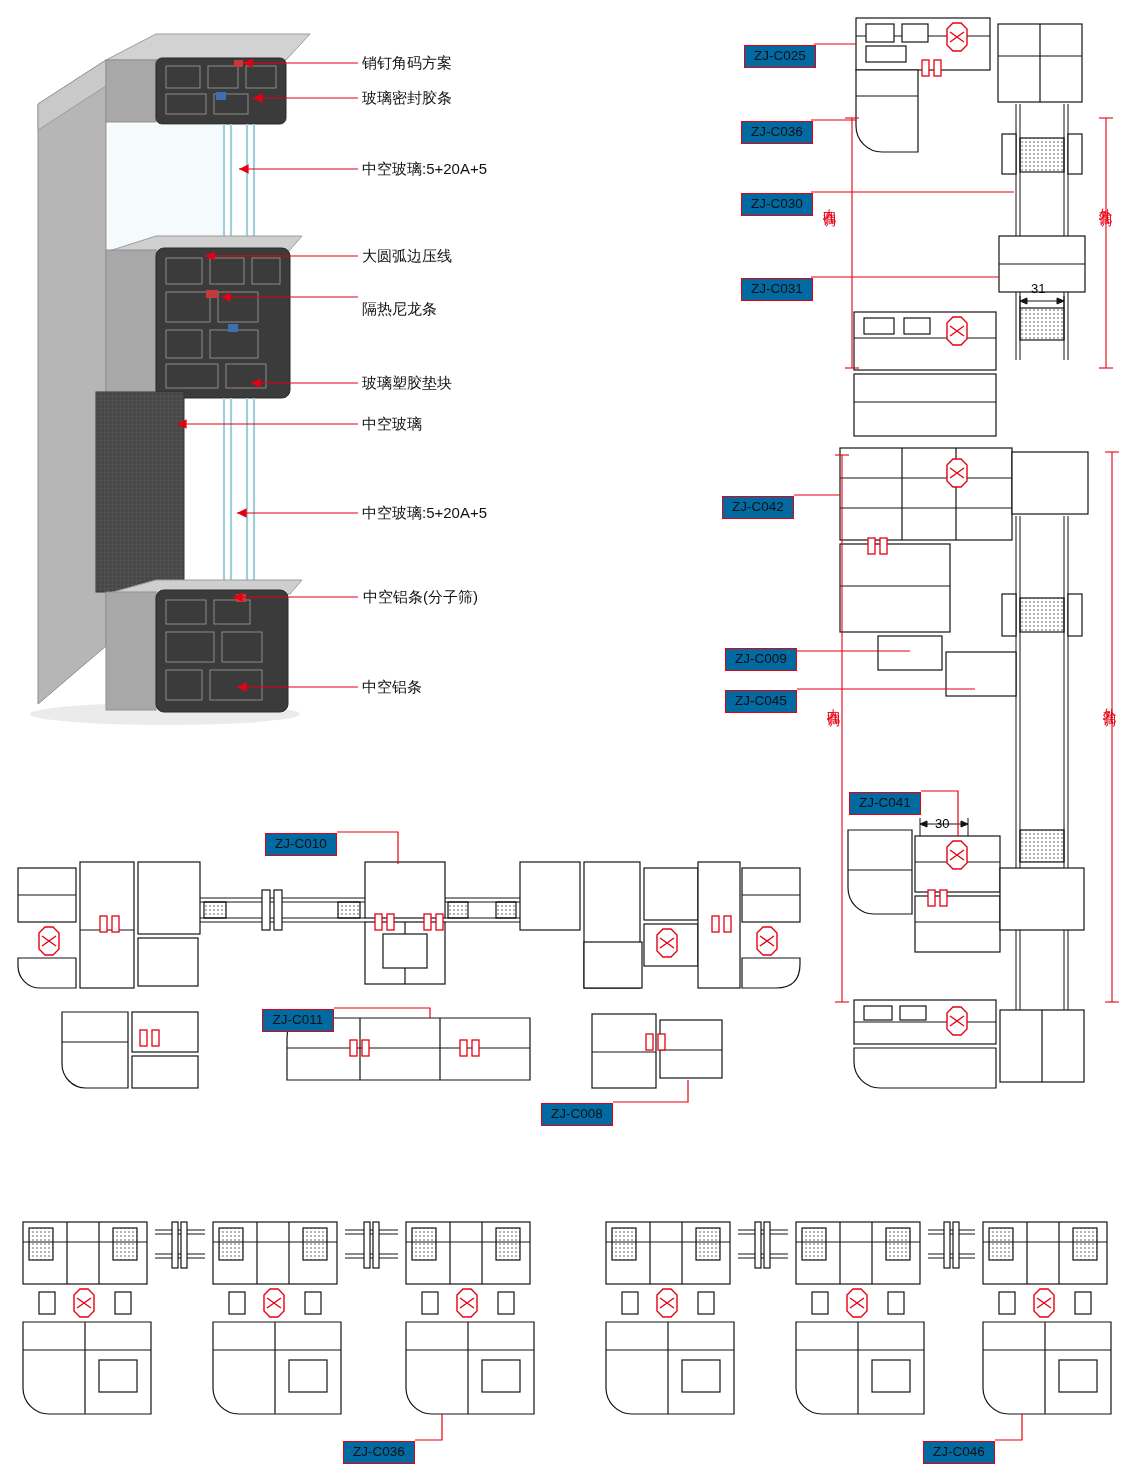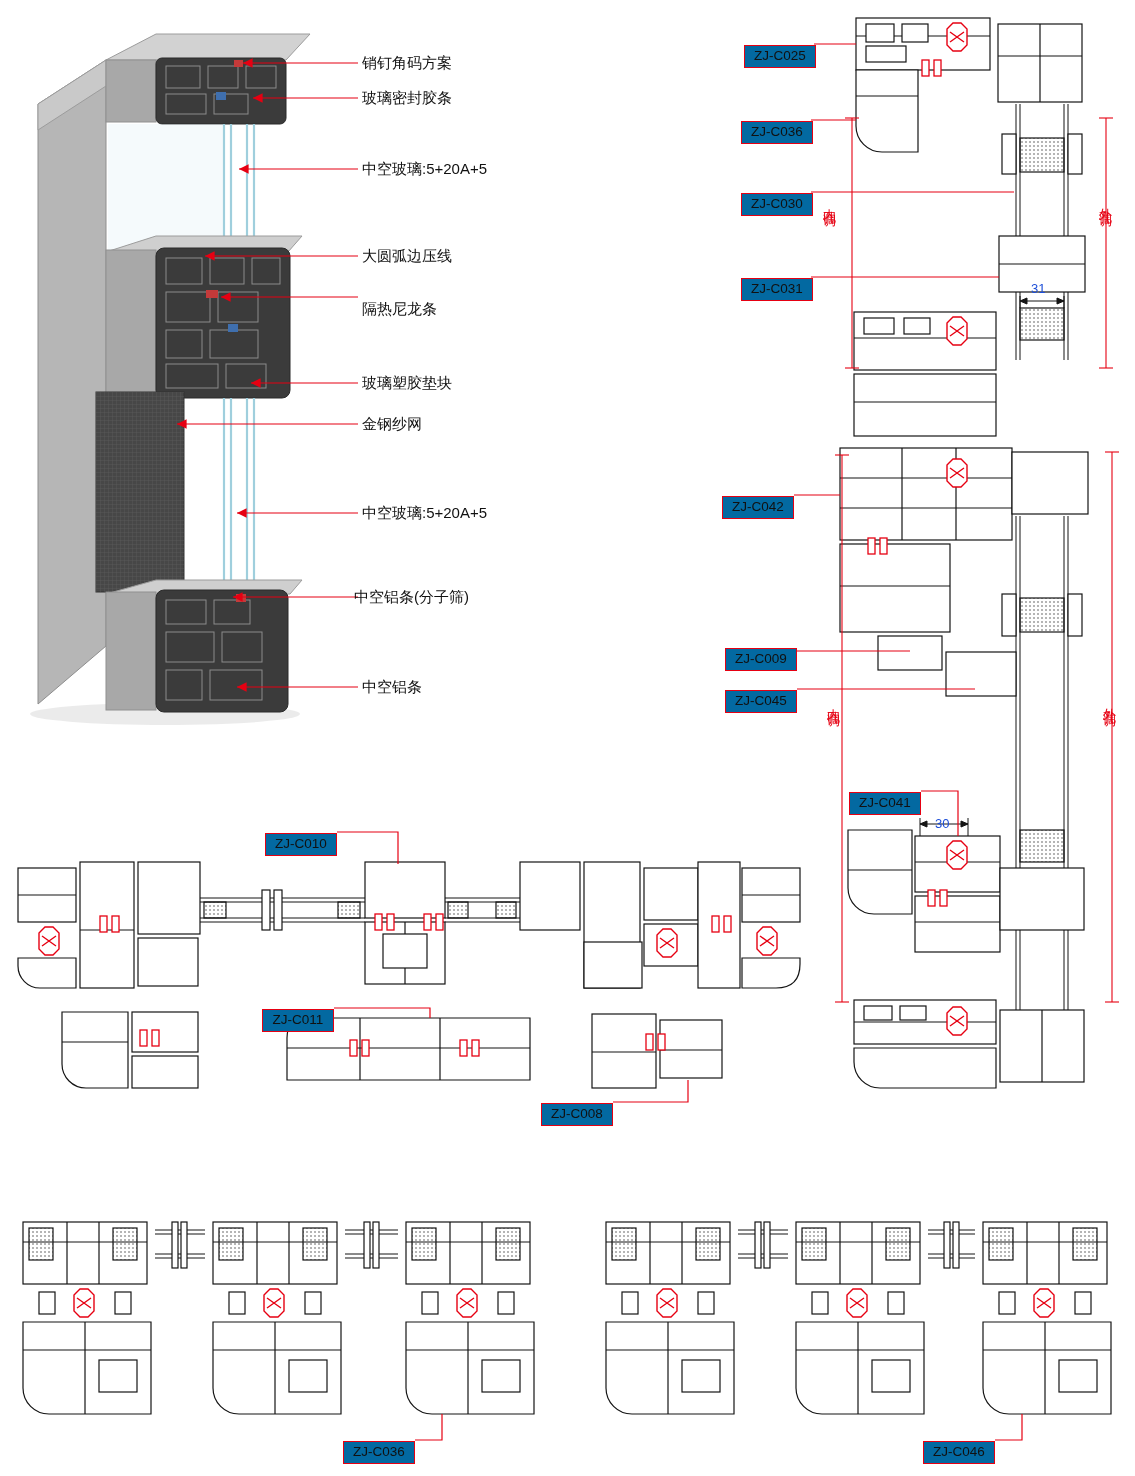--- a/index.html
+++ b/index.html
@@ -12,21 +12,21 @@
   svg .rs { stroke:var(--red); }
   svg .rw { stroke:var(--red); fill:#ffffff; }
   svg .rf { fill:var(--red); }
   .callout {
     position:absolute; font-size:15px; color:#111; white-space:nowrap; line-height:18px;
   }
   .plabel {
     position:absolute; border:1.4px solid var(--red); background:#0369a1; color:#111;
     font-size:13.5px; line-height:16px; padding:2px 7px 3px; white-space:nowrap; min-width:56px; text-align:center;margin-top:12px;
   }
-  .dim { position:absolute; font-size:13px; color:#1d4ed8; white-space:nowrap; }
+  .dim { position:absolute; font-size:13px; color:#000000; white-space:nowrap; }
   .vnote {
     position:absolute; writing-mode:vertical-rl; text-orientation:upright;
     color:var(--red); font-size:13px; letter-spacing:3px; white-space:nowrap;
   }
 </style>
 </head>
 <body>
 
 <div class="canvas">
 
@@ -391,23 +391,23 @@
       <polyline points="995,1440 1022,1440 1022,1414"></polyline>
     </g>
   </svg>
 
   <div class="callout" style="left:362px; top:54px">销钉角码方案</div>
   <div class="callout" style="left:362px; top:89px">玻璃密封胶条</div>
   <div class="callout" style="left:362px; top:160px">中空玻璃:5+20A+5</div>
   <div class="callout" style="left:362px; top:247px">大圆弧边压线</div>
   <div class="callout" style="left:362px; top:300px">隔热尼龙条</div>
   <div class="callout" style="left:362px; top:374px">玻璃塑胶垫块</div>
-  <div class="callout" style="left:362px; top:415px">金钢纱网</div>
+  <div class="callout" style="left:362px; top:415px">中空玻璃</div>
   <div class="callout" style="left:362px; top:504px">中空玻璃:5+20A+5</div>
-  <div class="callout" style="left:354px; top:588px">中空铝条(分子筛)</div>
+  <div class="callout" style="left:363px; top:588px">中空铝条(分子筛)</div>
   <div class="callout" style="left:362px; top:678px">中空铝条</div>
 
   <div class="plabel" style="left:744px; top:33px">ZJ-C025</div>
   <div class="plabel" style="left:741px; top:109px">ZJ-C036</div>
   <div class="plabel" style="left:741px; top:181px">ZJ-C030</div>
   <div class="plabel" style="left:741px; top:266px">ZJ-C031</div>
   <div class="plabel" style="left:722px; top:484px">ZJ-C042</div>
   <div class="plabel" style="left:725px; top:636px">ZJ-C009</div>
   <div class="plabel" style="left:725px; top:678px">ZJ-C045</div>
   <div class="plabel" style="left:849px; top:780px">ZJ-C041</div>

